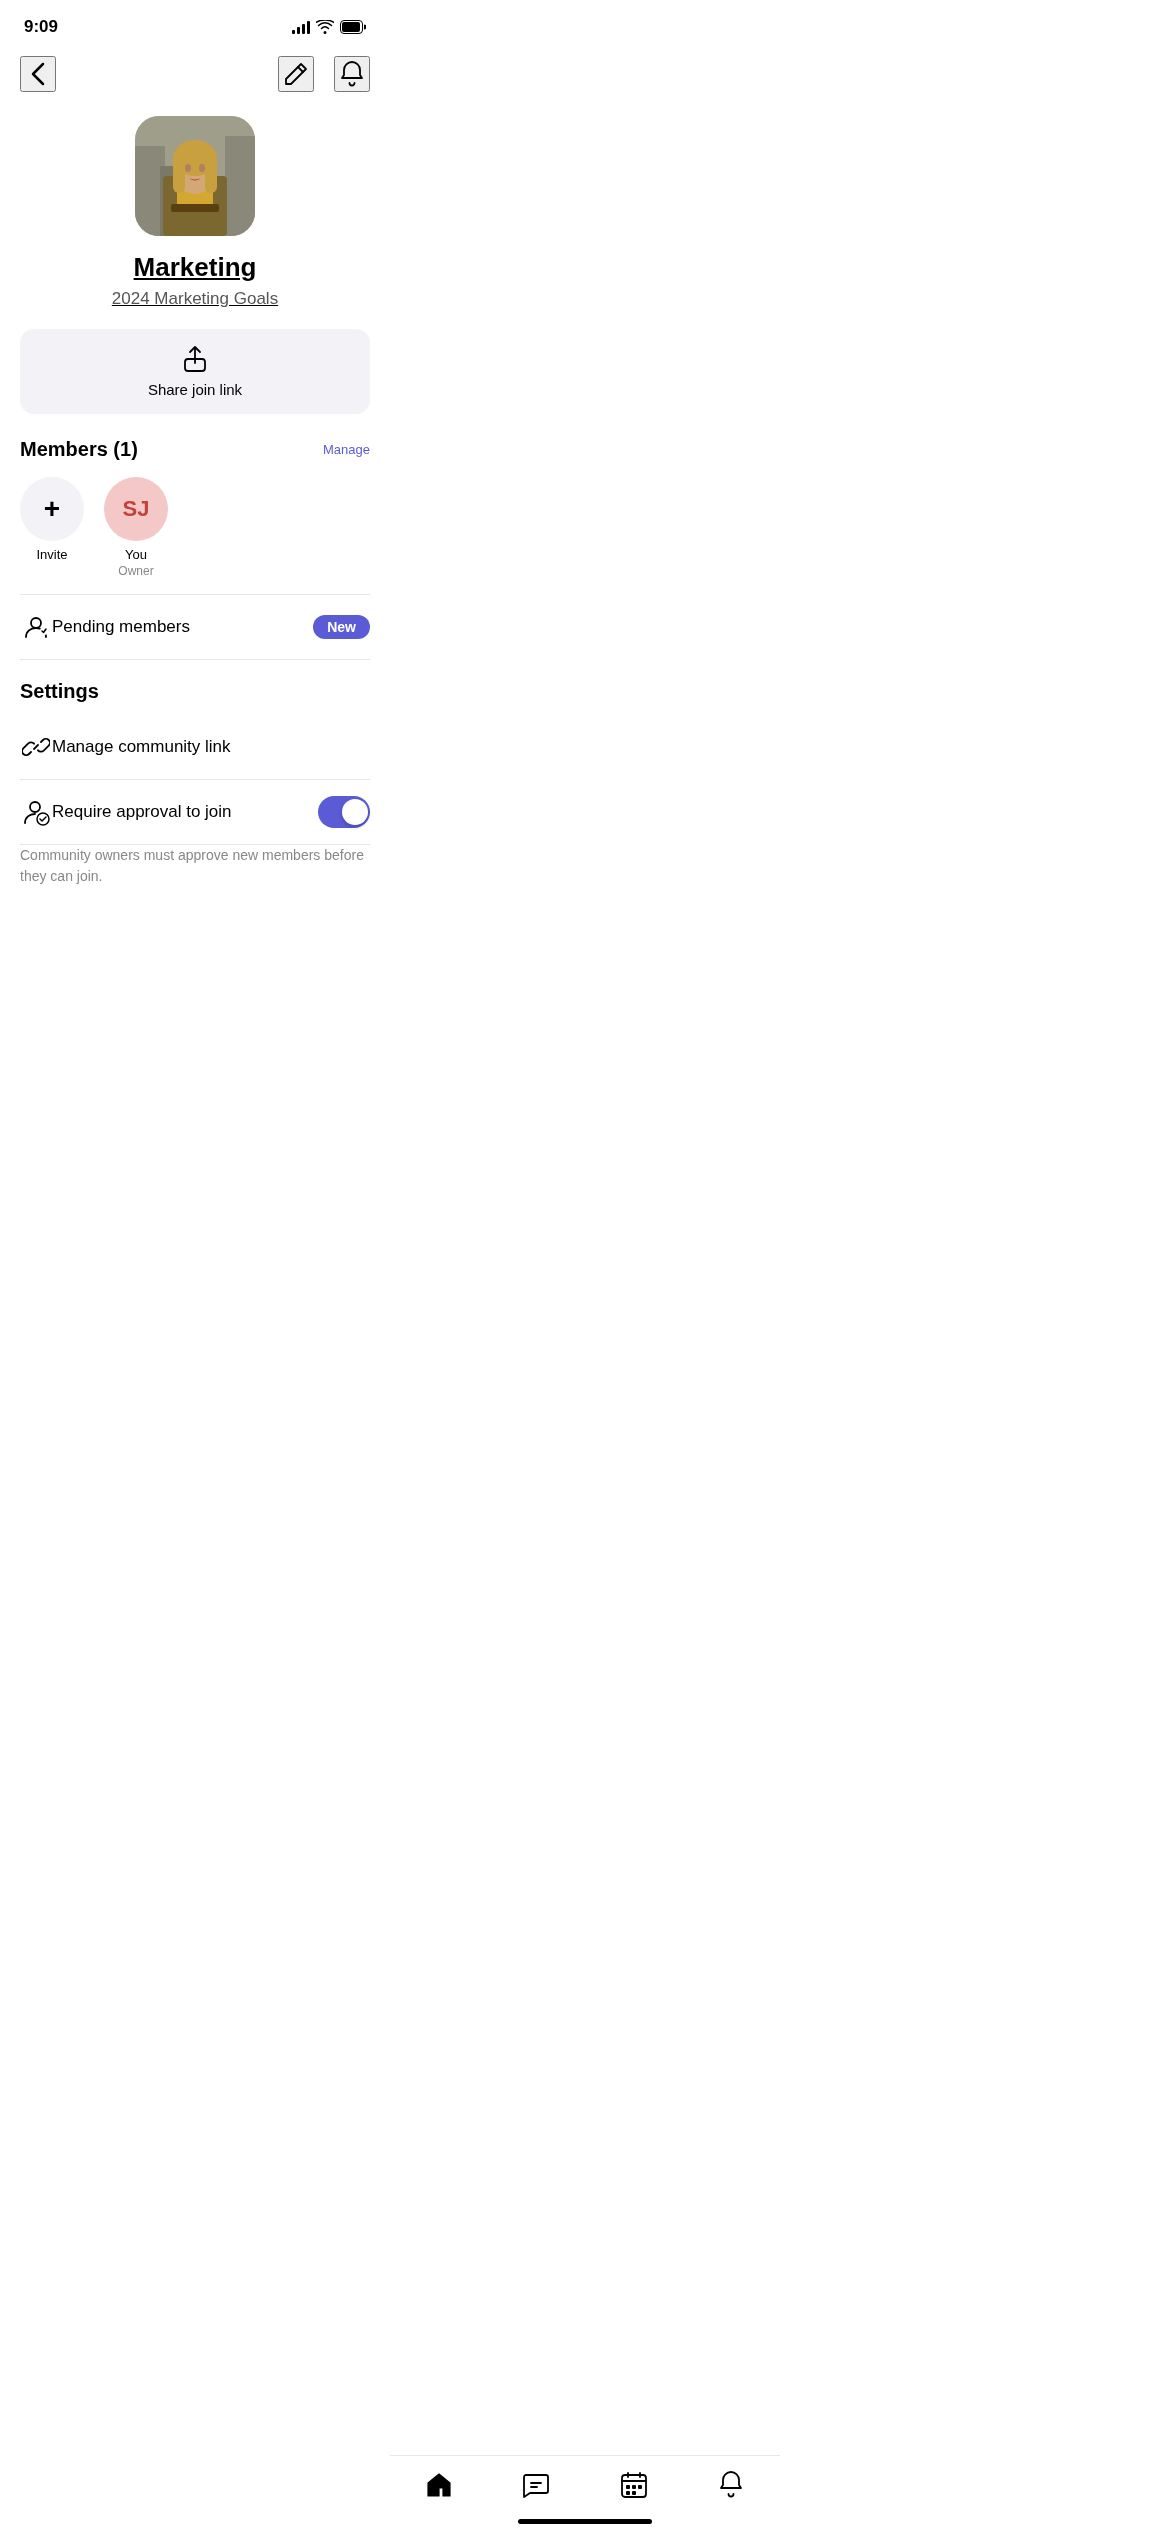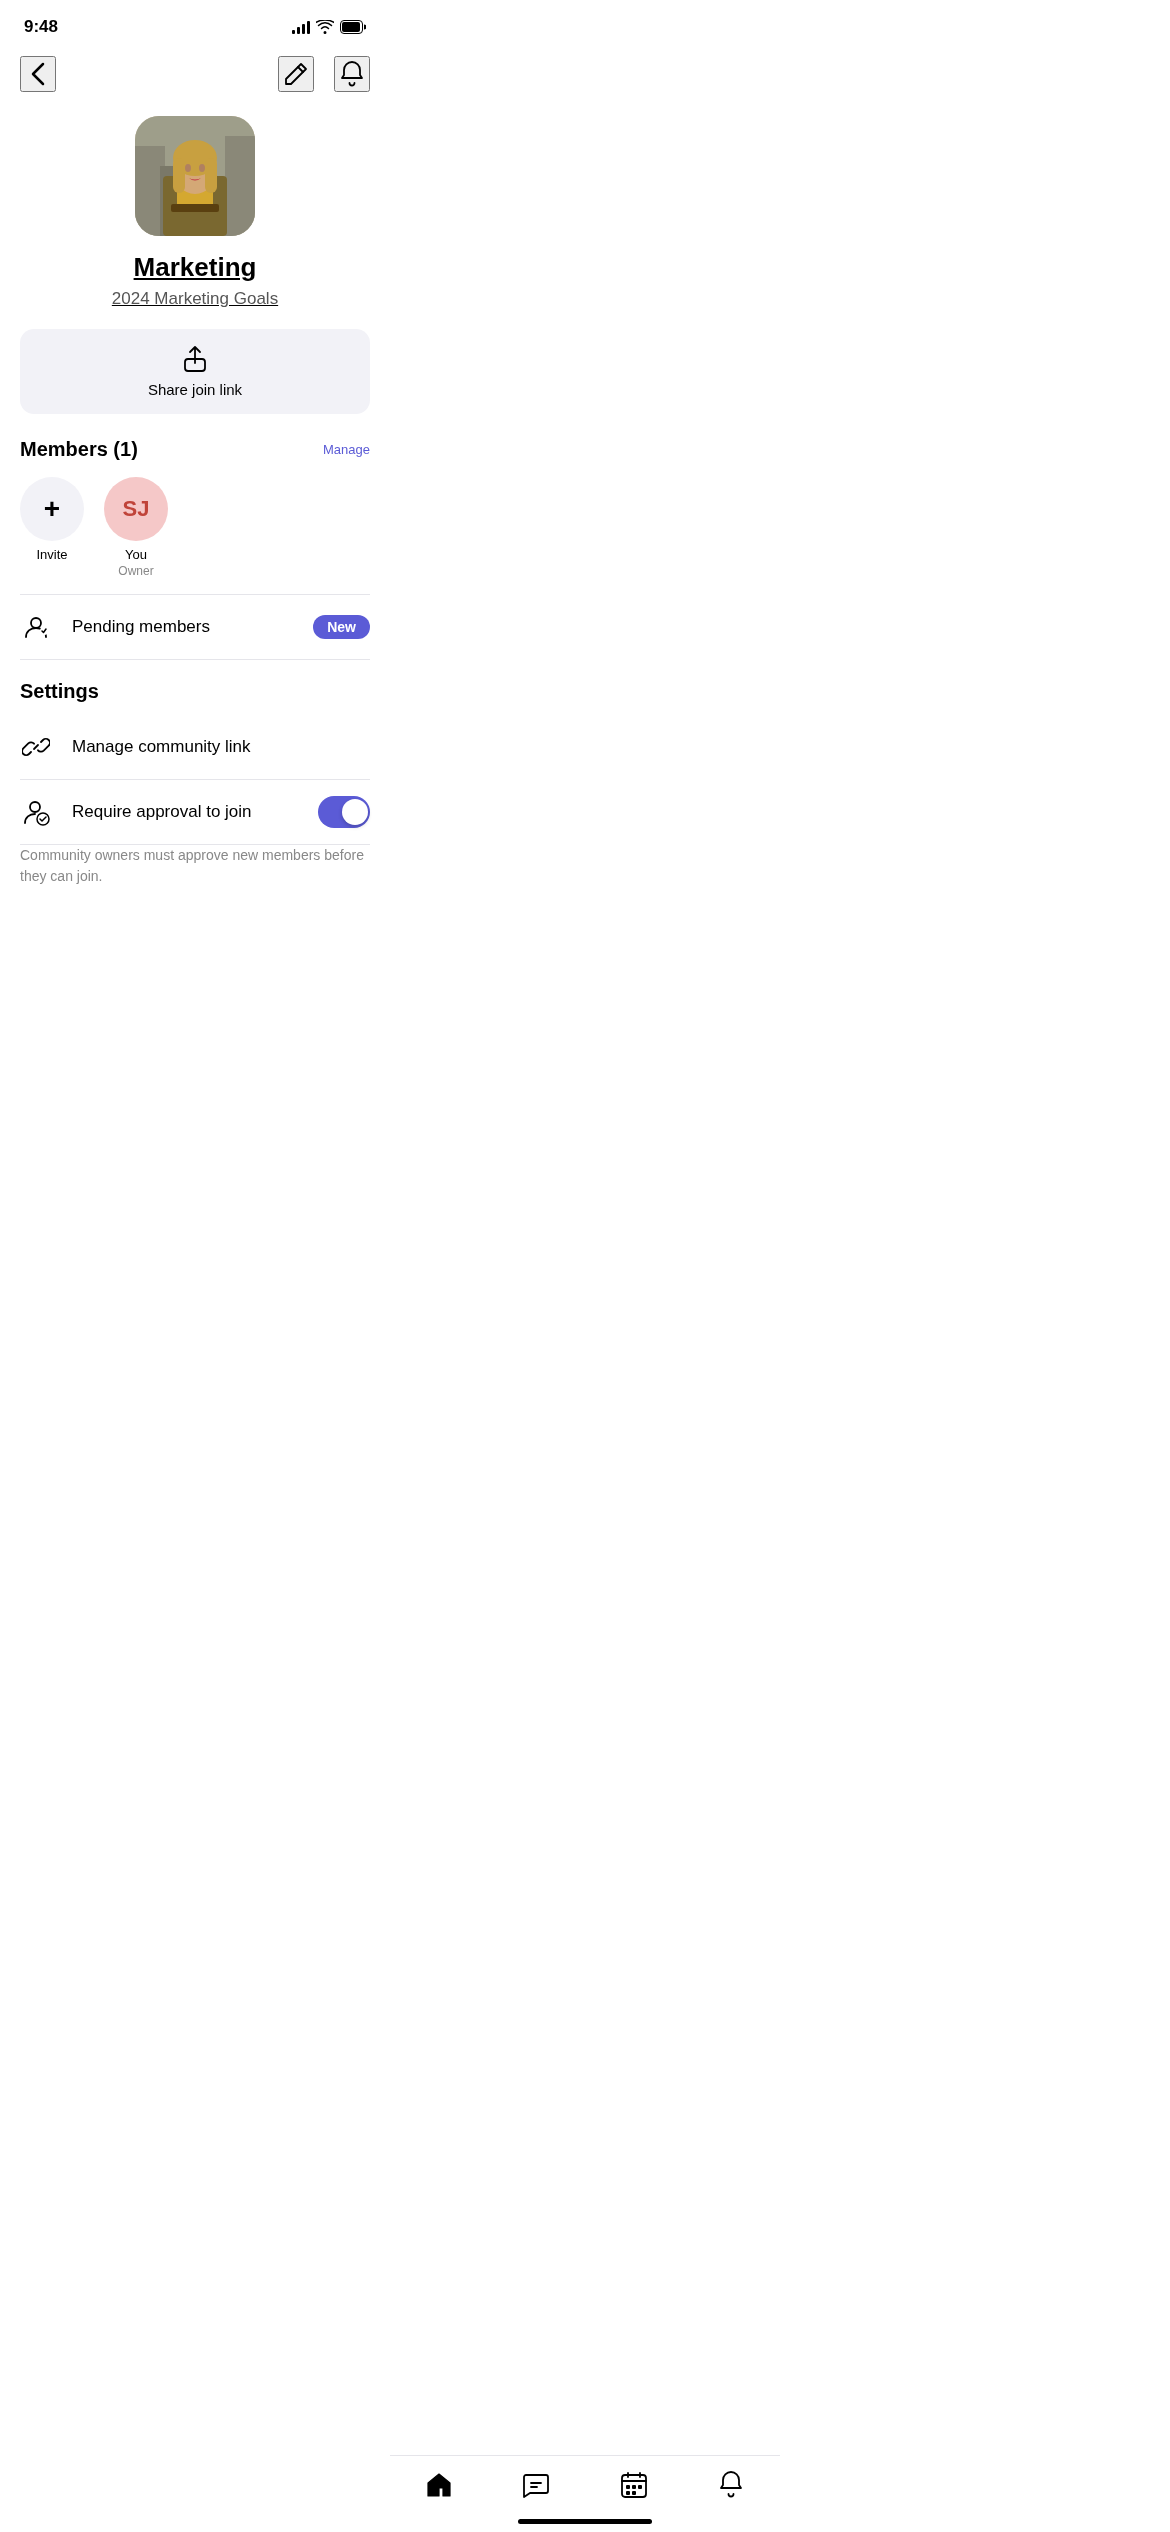--- a/index.html
+++ b/index.html
@@ -218,21 +218,21 @@
       height: 1px;
       background: #e5e5ea;
       margin: 0 20px;
     }
 
     
     .list-row {
       display: flex;
       align-items: center;
       padding: 16px 20px;
-      gap: 20px;
+      gap: 0;
       cursor: pointer;
     }
 
     .list-row-icon {
       width: 32px;
       height: 32px;
       display: flex;
       align-items: center;
       justify-content: center;
       flex-shrink: 0;
@@ -348,21 +348,21 @@
     
     .avatar-canvas {
       width: 120px;
       height: 120px;
     }
   </style>
 </head>
 <body>
 
 <div class="status-bar">
-  <span class="status-time">9:48</span>
+  <span class="status-time">9:09</span>
   <div class="status-icons">
     <div class="signal-bars">
       <span style="height:4px"></span>
       <span style="height:7px"></span>
       <span style="height:10px"></span>
       <span style="height:13px"></span>
     </div>
     <svg width="18" height="14" viewBox="0 0 18 14" fill="none">
       <path d="M9 11a1.5 1.5 0 1 1 0 3 1.5 1.5 0 0 1 0-3z" fill="#000"></path>
       <path d="M5.5 8.5C6.7 7.3 7.8 6.7 9 6.7s2.3.6 3.5 1.8" stroke="#000" stroke-width="1.5" fill="none" stroke-linecap="round"></path>

